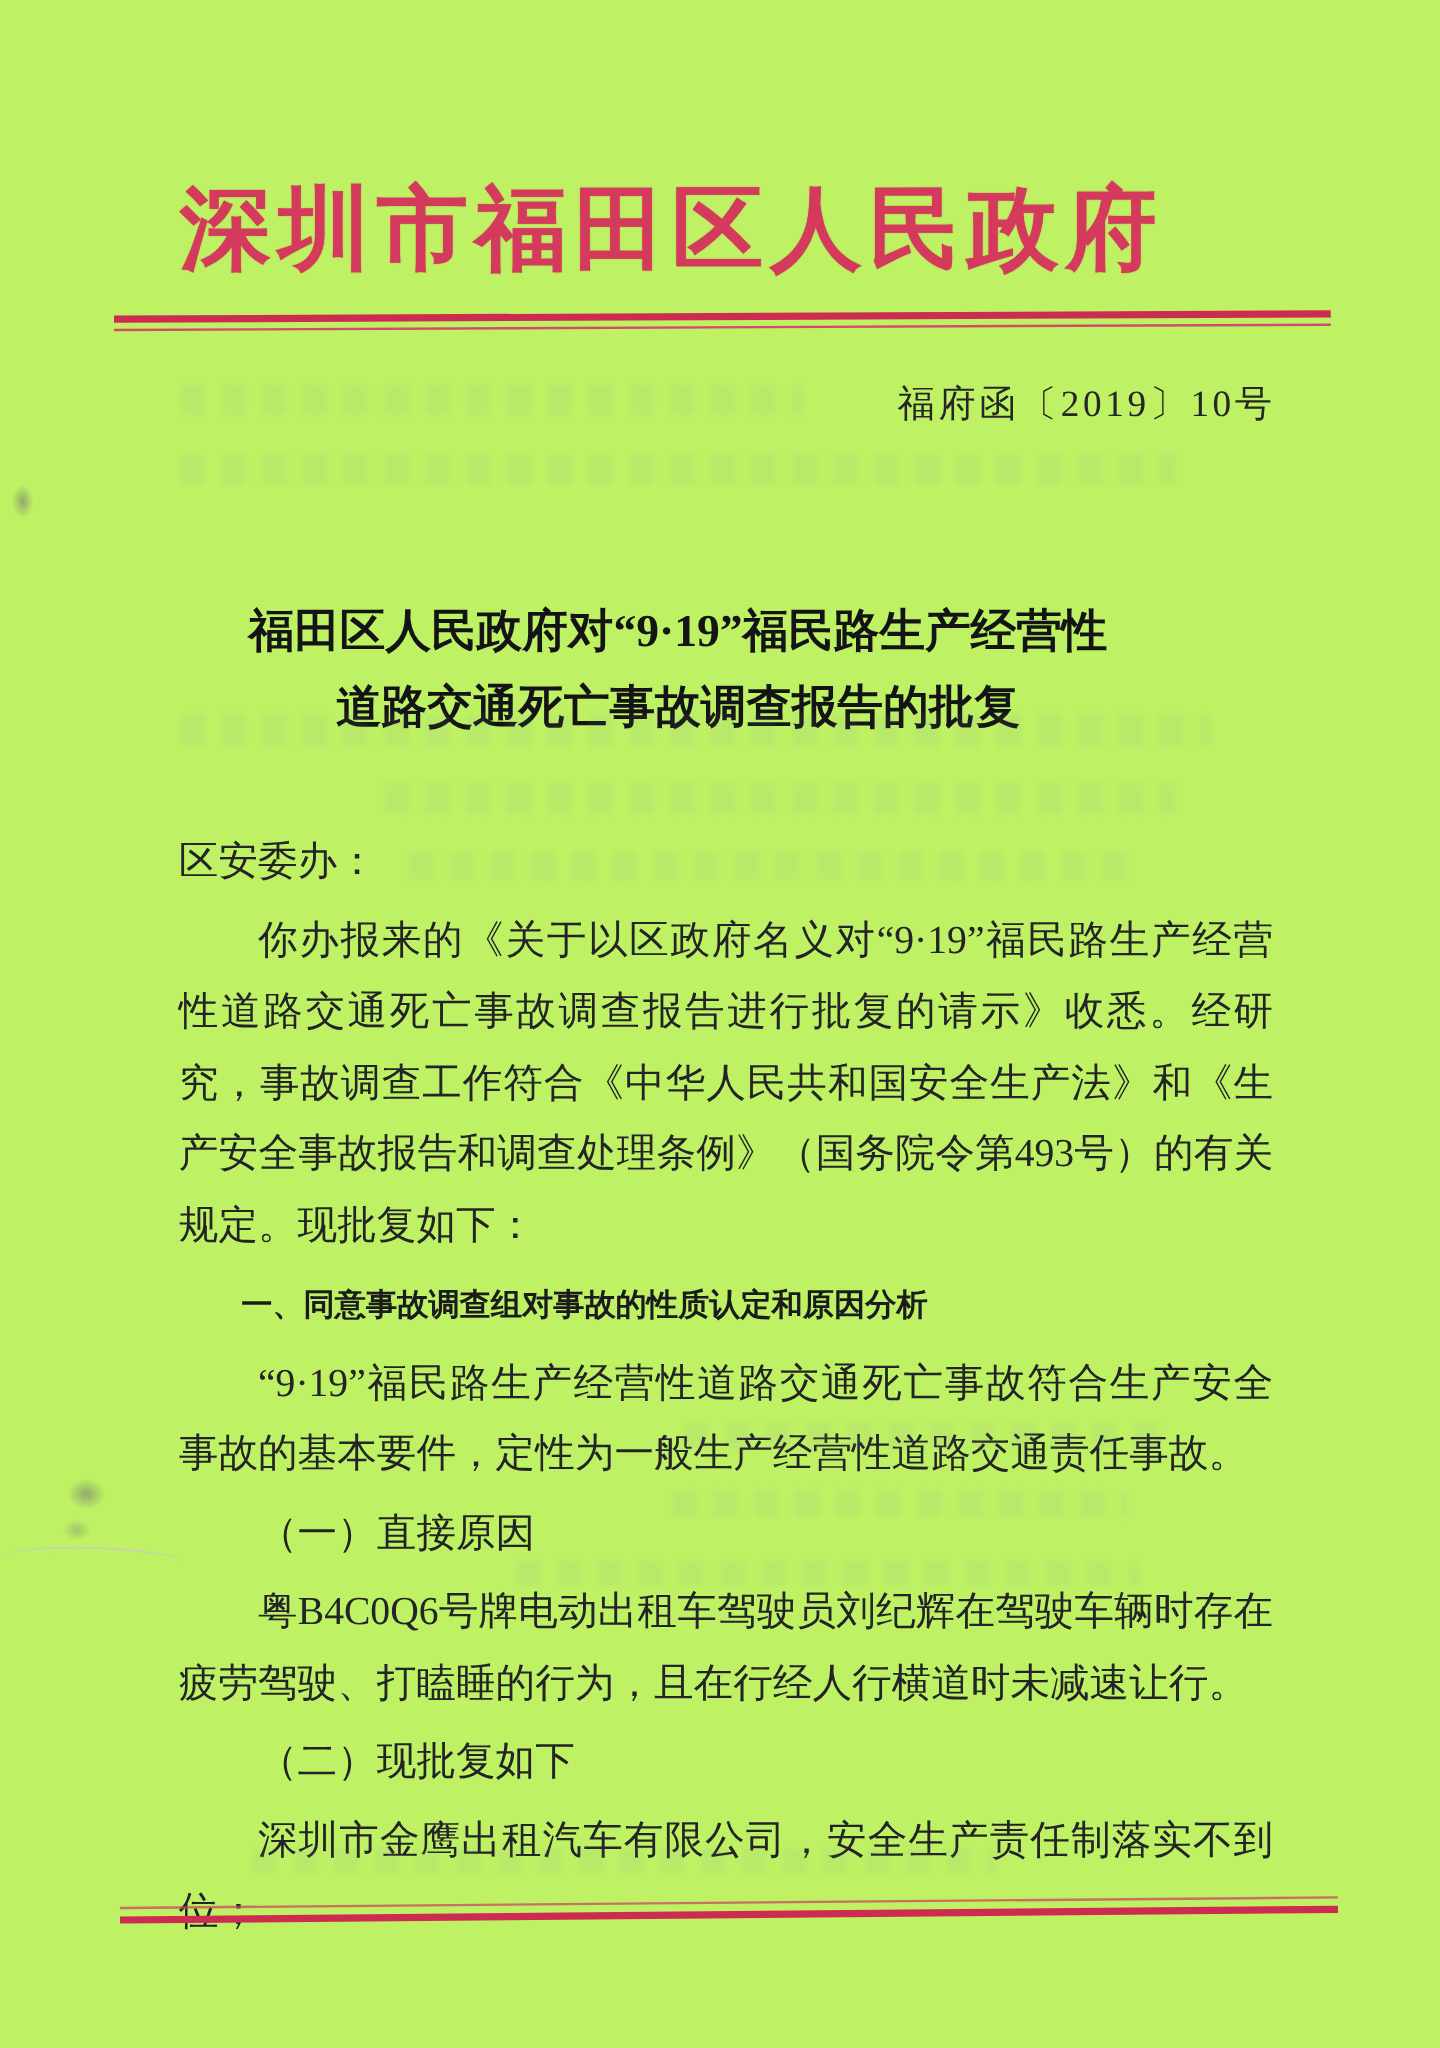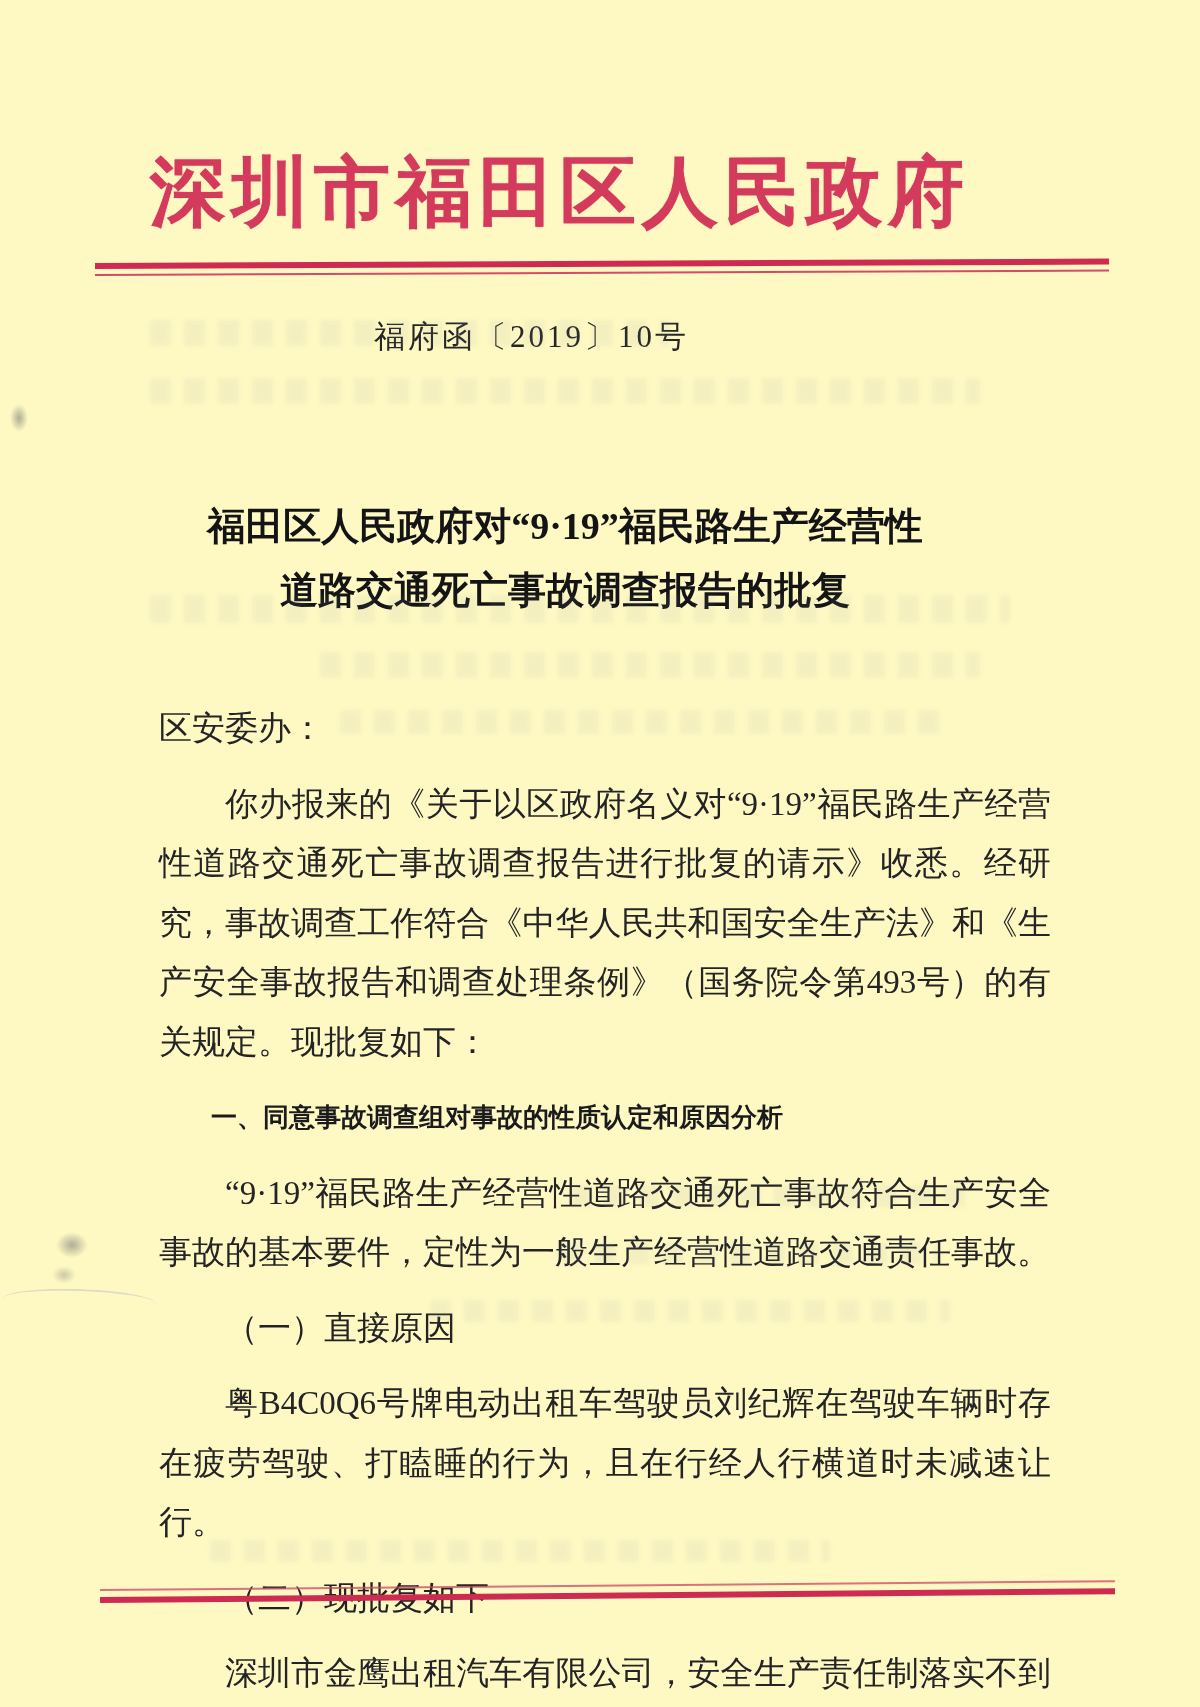--- a/index.html
+++ b/index.html
@@ -5,21 +5,21 @@
   html,body{margin:0;padding:0;}
   body{
     background:#e8e8e8;
     font-family:"Liberation Serif","DejaVu Serif",serif;
   }
   .page{
     position:relative;
     width:1200px;
     height:1707px;
     margin:0 auto;
-    background:#fef9c3;
+    background:#bef264;
     overflow:hidden;
     color:#222;
   }
   
   .letterhead{
     position:absolute;
     top:150px; left:0;
     width:1120px;
     height:84px;
     line-height:84px;
@@ -40,21 +40,21 @@
     transform-origin:left center;
   }
   .head-rule .thick{height:6px;background:#cd2b52;}
   .head-rule .gap{height:5px;}
   .head-rule .thin{height:2px;background:#d5496b;}
   
   .doc-number{
     position:absolute;
     top:318px; left:0;
     width:1063px;
-    text-align:center;
+    text-align:right;
     font-size:31px;
     line-height:38px;
     letter-spacing:3px;
     color:#262626;
     white-space:nowrap;
   }
   
   .doc-title{
     position:absolute;
     top:494px; left:105px;
@@ -71,21 +71,21 @@
   
   .body-block{
     position:absolute;
     top:683px; left:143px;
     width:924px;
     font-size:33px;
     line-height:59.5px;
     text-align:justify;
     color:#242426;
   }
-  .body-block p{margin:16px;}
+  .body-block p{margin:6px;}
   .salutation{text-indent:0;}
   .para{text-indent:2em;}
   .heading{
     text-indent:2em;
     font-weight:bold;
     color:#1b1b1d;
     font-family:"Liberation Sans","DejaVu Sans",sans-serif;
     font-size:26px;
   }
   .subheading{

